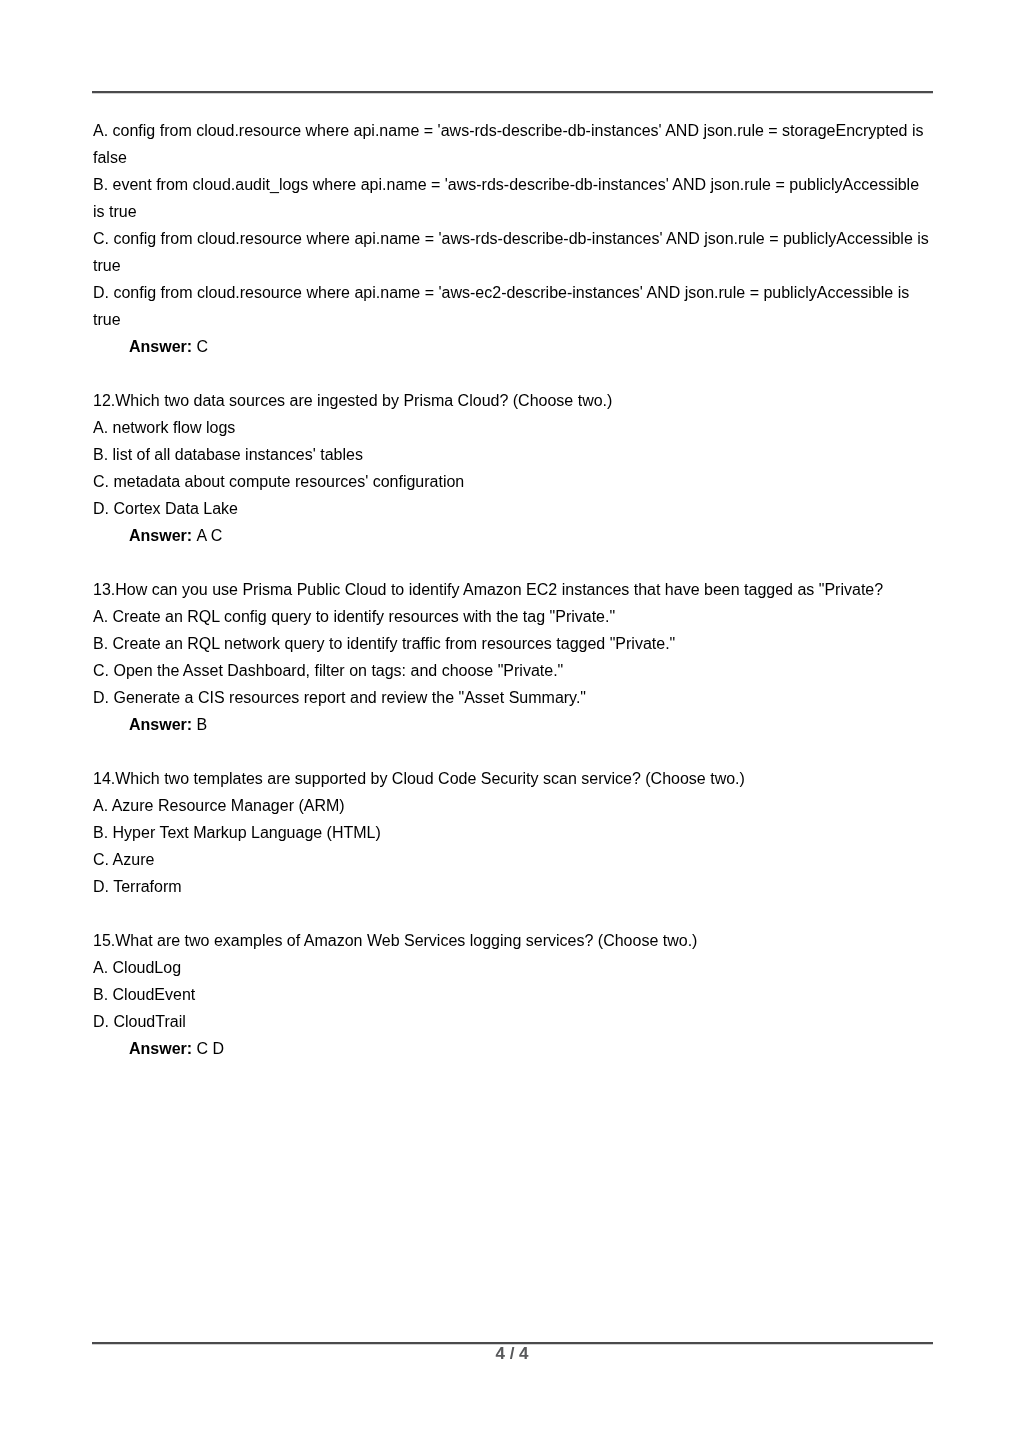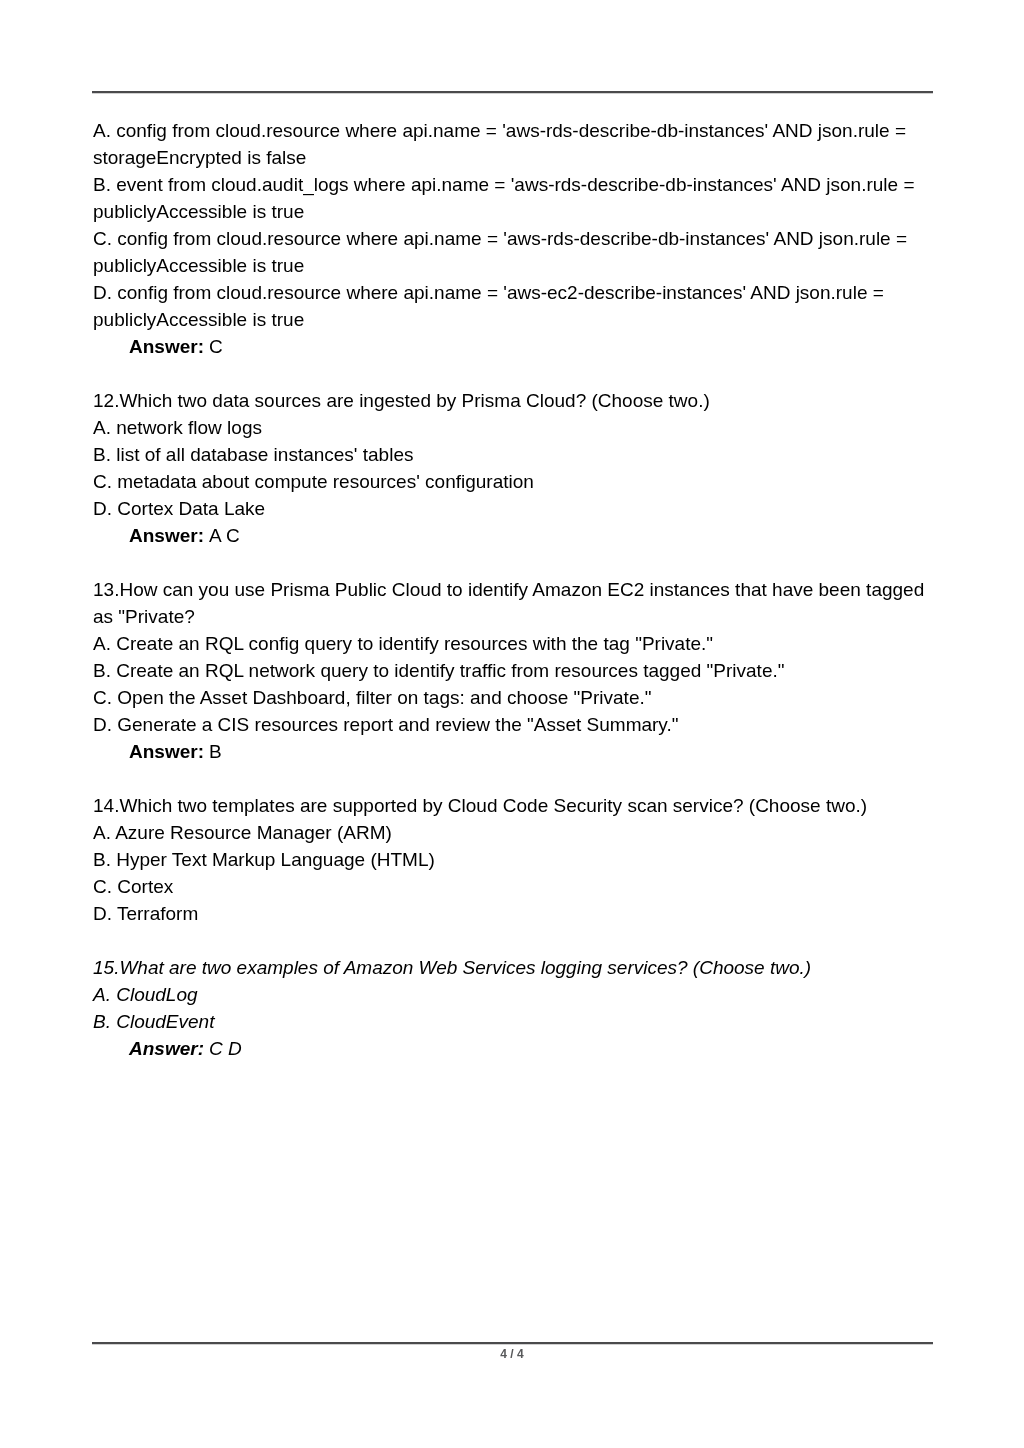--- a/index.html
+++ b/index.html
@@ -24,36 +24,36 @@
     background: #4a4a4c;
     box-shadow: 0 1px 0 rgba(170,170,170,0.55);
   }
   .header-rule { top: 91px; }
   .footer-rule { top: 1342px; }
   .content {
     position: absolute;
     top: 117px;
     left: 93px;
     width: 840px;
-    font-size: 19px;
+    font-size: 16px;
     line-height: 27px;
     color: #000000;
   }
   .block { margin: 0 0 27px 0; }
-  .block:last-child { margin-bottom: 0; font-style: italic; }
+  .block:last-child { margin-bottom: 0; }
   .line { margin: 0; padding: 0; }
   .answer-line strong { font-weight: 700; margin-left: 36px; }
   .answer-value { margin-left: 0.27em; }
   .footer-page {
     position: absolute;
     top: 1345px;
     left: 0;
     width: 100%;
     text-align: center;
-    font-size: 12px;
+    font-size: 17px;
     font-weight: 700;
     color: #58595b;
     line-height: 18px;
   }
 </style>
 </head>
 <body>
 
 <div class="page">
 
@@ -84,28 +84,29 @@
       <p class="line">B. Create an RQL network query to identify traffic from resources tagged "Private."</p>
       <p class="line">C. Open the Asset Dashboard, filter on tags: and choose "Private."</p>
       <p class="line">D. Generate a CIS resources report and review the "Asset Summary."</p>
       <p class="line answer-line"><strong>Answer:</strong><span class="answer-value">B</span></p>
     </div>
 
     <div class="block">
       <p class="line">14.Which two templates are supported by Cloud Code Security scan service? (Choose two.)</p>
       <p class="line">A. Azure Resource Manager (ARM)</p>
       <p class="line">B. Hyper Text Markup Language (HTML)</p>
-      <p class="line">C. Cortex</p>
+      <p class="line">C. Azure</p>
       <p class="line">D. Terraform</p>
     </div>
 
     <div class="block">
       <p class="line">15.What are two examples of Amazon Web Services logging services? (Choose two.)</p>
       <p class="line">A. CloudLog</p>
       <p class="line">B. CloudEvent</p>
+      <p class="line">D. CloudTrail</p>
       <p class="line answer-line"><strong>Answer:</strong><span class="answer-value">C D</span></p>
     </div>
 
   </div>
 
   <div class="rule footer-rule"></div>
   <div class="footer-page">4 / 4</div>
 
 </div>
 

